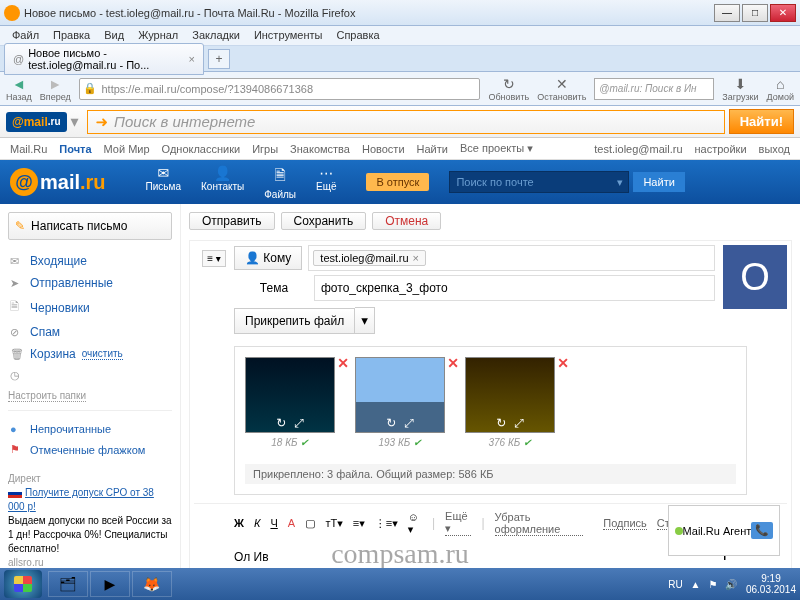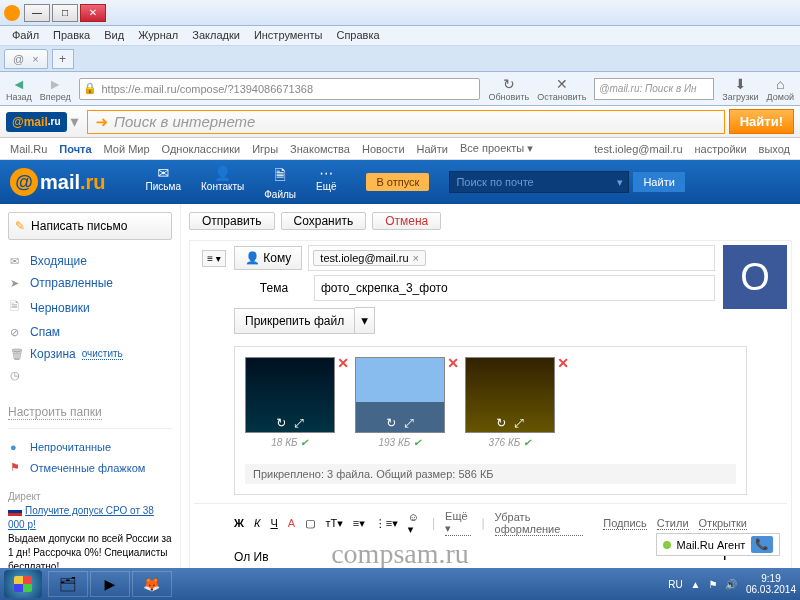--- a/index.html
+++ b/index.html
@@ -95,60 +95,62 @@
 .attach-summary { background: #f4f4f4; padding: 4px 8px; font-size: 11px; margin-top: 16px; color: #666; }
 .editor-toolbar { display: flex; align-items: center; gap: 10px; padding: 6px 40px; border-top: 1px solid #eee; margin-top: 8px; font-size: 12px; }
 .editor-toolbar .t { cursor: pointer; font-size: 11px; }
 .editor-toolbar .bold { font-weight: bold; }
 .editor-toolbar .italic { font-style: italic; }
 .editor-toolbar .under { text-decoration: underline; }
 .editor-toolbar .sep { color: #ccc; }
 .editor-toolbar .link { color: #666; border-bottom: 1px dotted #666; font-size: 11px; }
 .editor-body { padding: 8px 40px; height: 40px; font-size: 12px; position: relative; }
 .cursor { position: absolute; right: 60px; top: 4px; font-size: 16px; }
-.agent-bar { position: absolute; right: 20px; bottom: 44px; display: flex; align-items: center; background: #fff; border: 1px solid #ccc; font-size: 11px; padding: 2px 6px; gap: 6px; }
+.agent-bar { position: absolute; right: 20px; bottom: 44px; display: flex; align-items: center; background: #fff; border: 1px solid #ccc; font-size: 11px; padding: 16px 6px; }
 .agent-bar .dot { width: 8px; height: 8px; background: #8c4; border-radius: 50%; }
 .agent-bar .phone { background: #4a90d9; color: #fff; padding: 2px 4px; border-radius: 2px; }
 .info-bar { height: 22px; background: #fdf8e4; border-top: 1px solid #e8d898; font-size: 10px; display: flex; align-items: center; padding: 0 8px; color: #555; }
 .info-bar .ic { color: #4a90d9; margin-right: 6px; }
 .info-bar .share { margin-left: auto; border: 1px solid #ccc; background: #f8f8f8; padding: 1px 6px; cursor: pointer; }
 .taskbar { position: absolute; bottom: 0; left: 0; right: 0; height: 32px; background: linear-gradient(#4a7ab8,#2a5a98); display: flex; align-items: center; padding: 0 4px; }
 .start { width: 38px; height: 28px; background: radial-gradient(circle,#5ac,#147); border-radius: 4px; display: flex; align-items: center; justify-content: center; cursor: pointer; }
 .start .win { width: 18px; height: 16px; background: conic-gradient(#e44 90deg,#4c4 90deg 180deg,#44e 180deg 270deg,#ec4 270deg); border-radius: 2px; }
 .task-icons { display: flex; gap: 2px; margin-left: 6px; }
 .task-icon { width: 40px; height: 26px; border: 1px solid rgba(255,255,255,0.2); display: flex; align-items: center; justify-content: center; font-size: 14px; cursor: pointer; }
 .tray { margin-left: auto; display: flex; align-items: center; color: #fff; font-size: 10px; gap: 8px; }
 .tray .clock { text-align: center; line-height: 1.1; }
 .watermark { position: absolute; left: 50%; bottom: 30px; transform: translateX(-50%); font-size: 28px; color: rgba(80,80,80,0.5); font-family: Georgia, serif; pointer-events: none; }
 </style>
 </head>
 <body>
 
 <div class="titlebar">
   <span class="ff-icon"></span>
+  <span class="title">Новое письмо - test.ioleg@mail.ru - Почта Mail.Ru - Mozilla Firefox</span>
   <div class="winbtns">
     <div class="winbtn">—</div>
     <div class="winbtn">□</div>
     <div class="winbtn close">✕</div>
   </div>
 </div>
 
 <div class="menubar">
   <span>Файл</span>
   <span>Правка</span>
   <span>Вид</span>
   <span>Журнал</span>
   <span>Закладки</span>
   <span>Инструменты</span>
   <span>Справка</span>
 </div>
 
 <div class="tabbar">
   <div class="tab">
     <span class="at">@</span>
+    <span>Новое письмо - test.ioleg@mail.ru - По...</span>
     <span class="x">×</span>
   </div>
   <div class="newtab">+</div>
 </div>
 
 <div class="navbar">
   <div class="navbtn">
       <span class="arr">◄</span>
       <span>Назад</span>
     </div>
@@ -264,21 +266,21 @@
           <span>Спам</span>
         </div>
       <div class="folder">
           <span class="ic">🗑</span>
           <span>Корзина</span>
           <span class="clear-link">очистить</span>
         </div>
       <div class="folder" style="color:#999">
           <span class="ic">◷</span>
         </div>
-      <div style="font-size:12px;color:#999;border-bottom:1px dotted #999;display:inline-block;margin-top:19px;cursor:pointer">Настроить папки</div>
+      <div style="font-size:10px;color:#999;border-bottom:1px dotted #999;display:inline-block;margin-top:4px;cursor:pointer">Настроить папки</div>
     </div>
     <div class="sub-links">
       <div class="folder">
           <span class="ic" style="color:#4a90d9">●</span>
           <span>Непрочитанные</span>
         </div>
       <div class="folder">
           <span class="ic" style="color:#d44">⚑</span>
           <span>Отмеченные флажком</span>
         </div>

